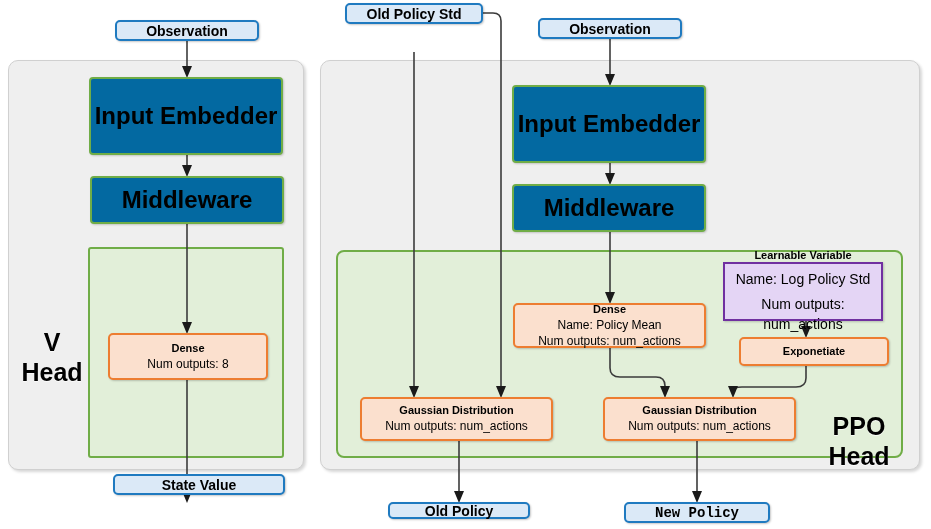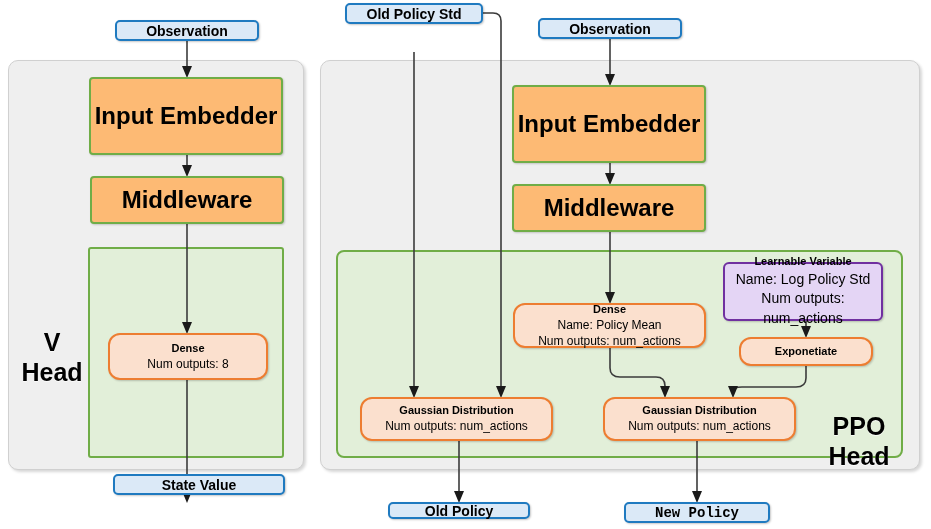--- a/index.html
+++ b/index.html
@@ -42,41 +42,42 @@
   
   .io-box{
     background:#dbe9f7;border:2px solid #1f7ac0;border-radius:5px;
     color:#000;font-size:14px;font-weight:bold;
     box-shadow:1px 1px 2px rgba(0,0,0,.22);
     z-index:7;
   }
 
   
   .green-box{
-    background:#fdba74;border:2px solid #70ad47;border-radius:4px;
+    background:#0369a1;border:2px solid #70ad47;border-radius:4px;
     color:#000;font-weight:bold;font-size:24px;
     box-shadow:1px 1px 2px rgba(0,0,0,.18);
   }
 
   
   .orange-box{
-    background:#fbe0ce;border:2px solid #ed7d31;border-radius:12px;
+    background:#fbe0ce;border:2px solid #ed7d31;border-radius:5px;
     color:#000;font-size:10.5px;
     box-shadow:1px 1px 2px rgba(0,0,0,.2);
     padding:2px 4px;
   }
   .orange-box .ttl{font-weight:bold;font-size:11px;line-height:1.35;}
   .orange-box .sub{font-size:12px;line-height:1.35;}
 
   
   .purple-box{
-    background:#e4d5f5;border:2px solid #7030a0;border-radius:6px;
+    background:#e4d5f5;border:2px solid #7030a0;border-radius:0;
     color:#000;font-size:10.5px;
     box-shadow:1px 1px 2px rgba(0,0,0,.2);
     padding:2px 4px;
+    gap:6px;
   }
   .purple-box .ttl{font-weight:bold;font-size:11px;line-height:1.4;}
   .purple-box .sub{font-size:14px;line-height:1.4;}
 
   
   #wires{position:absolute;left:0;top:0;width:931px;height:529px;z-index:4;
          pointer-events:none;}
   #wires path{fill:none;stroke:#3b3b3b;stroke-width:1.6;}
   #wires polygon{fill:#1a1a1a;}
 </style>
@@ -142,21 +143,21 @@
     <span class="sub">Name: Policy Mean</span>
     <span class="sub">Num outputs: num_actions</span>
   </div>
 
   <div class="node purple-box" style="left:723px;top:262px;width:160px;height:59px;">
     <span class="ttl">Learnable Variable</span>
     <span class="sub">Name: Log Policy Std</span>
     <span class="sub">Num outputs: num_actions</span>
   </div>
 
-  <div class="node orange-box" style="left:739px;top:337px;width:134px;height:29px;">
+  <div class="node orange-box" style="left:739px;top:337px;width:150px;height:29px;">
     <span class="ttl">Exponetiate</span>
   </div>
 
   <div class="node orange-box" style="left:360px;top:397px;width:193px;height:44px;">
     <span class="ttl">Gaussian Distribution</span>
     <span class="sub">Num outputs: num_actions</span>
   </div>
 
   <div class="node orange-box" style="left:603px;top:397px;width:193px;height:44px;">
     <span class="ttl">Gaussian Distribution</span>

